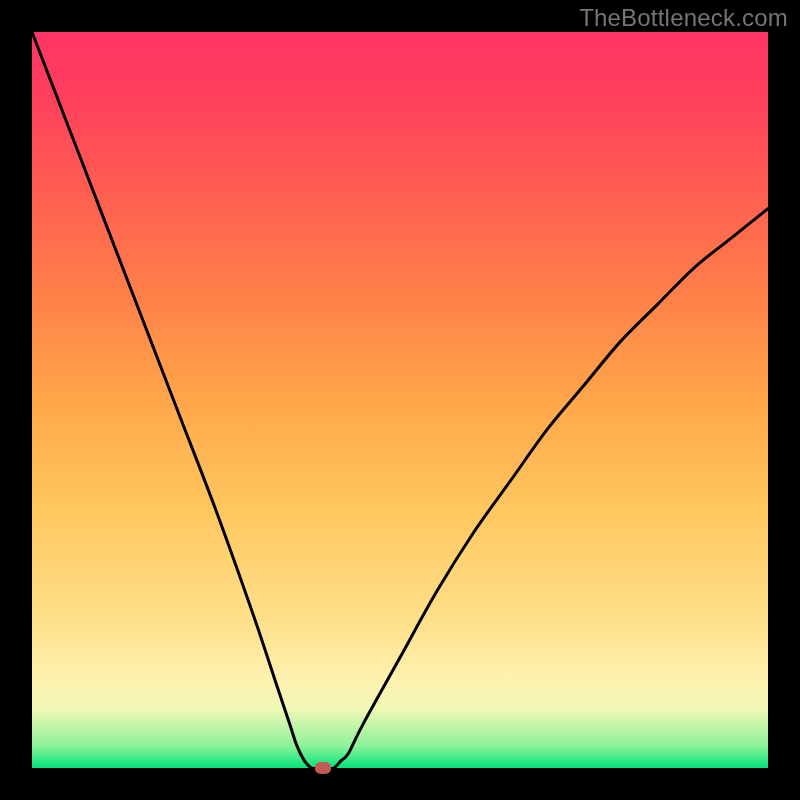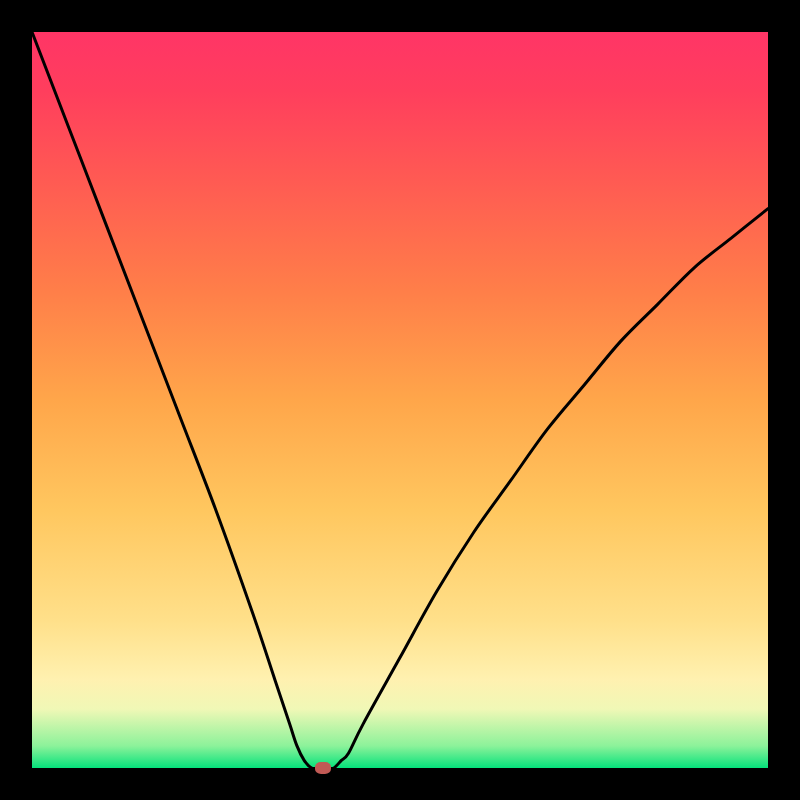--- a/index.html
+++ b/index.html
@@ -68,20 +68,21 @@
     border-radius: 6px / 5px;
     background: #c15a55;
     transform: translate(-50%, -50%);
   }
 </style>
 </head>
 <body>
 
 <div class="frame">
 
+  <div class="watermark">TheBottleneck.com</div>
 
   <div class="plot">
     <svg class="curve" viewBox="0 0 736 736" preserveAspectRatio="none">
       <path id="bottleneck-path" d="M 0 0 C 6.133333333333334 15.946666666666658, 24.53333333333334 63.78666666666662, 36.800000000000004 95.67999999999995 C 49.06666666666667 127.57333333333328, 61.33333333333334 159.46666666666667, 73.60000000000001 191.36 C 85.86666666666667 223.25333333333336, 98.13333333333333 255.14666666666668, 110.39999999999999 287.04 C 122.66666666666666 318.93333333333334, 134.93333333333334 350.8266666666667, 147.20000000000002 382.72 C 159.4666666666667 414.61333333333334, 171.73333333333335 445.28000000000003, 184 478.40000000000003 C 196.26666666666665 511.52000000000004, 210.98666666666665 553.2266666666667, 220.79999999999998 581.44 C 230.61333333333332 609.6533333333334, 236.7466666666667 629.2800000000001, 242.88000000000002 647.6800000000001 C 249.01333333333335 666.08, 253.91999999999996 680.8000000000001, 257.59999999999997 691.84 C 261.28 702.88, 262.50666666666666 707.7866666666666, 264.96 713.92 C 267.4133333333333 720.0533333333333, 269.8666666666667 724.96, 272.32 728.64 C 274.7733333333333 732.3199999999999, 277.2266666666667 734.7733333333333, 279.68 736 C 282.1333333333333 737.2266666666667, 284.5866666666667 736, 287.04 736 C 289.49333333333334 736, 291.9466666666667 736, 294.40000000000003 736 C 296.85333333333335 736, 299.3066666666667 737.2266666666667, 301.76 736 C 304.2133333333333 734.7733333333333, 306.6666666666667 731.0933333333334, 309.12 728.64 C 311.5733333333333 726.1866666666666, 312.8 727.4133333333333, 316.48 721.28 C 320.16 715.1466666666666, 322.61333333333334 707.7866666666666, 331.2 691.84 C 339.78666666666663 675.8933333333334, 355.73333333333335 647.6800000000001, 368 625.6 C 380.26666666666665 603.52, 392.53333333333336 580.2133333333334, 404.8 559.36 C 417.06666666666666 538.5066666666667, 429.3333333333333 518.88, 441.59999999999997 500.48 C 453.8666666666666 482.08000000000004, 466.1333333333334 466.1333333333333, 478.40000000000003 448.96 C 490.6666666666667 431.78666666666663, 502.9333333333333 413.38666666666666, 515.1999999999999 397.44 C 527.4666666666666 381.49333333333334, 539.7333333333333 368, 552 353.28 C 564.2666666666667 338.55999999999995, 576.5333333333334 322.61333333333334, 588.8000000000001 309.12 C 601.0666666666667 295.62666666666667, 613.3333333333334 284.58666666666664, 625.6 272.32 C 637.8666666666667 260.05333333333334, 650.1333333333333 246.55999999999997, 662.4 235.51999999999998 C 674.6666666666666 224.48, 686.9333333333333 215.89333333333337, 699.1999999999999 206.08000000000004 C 711.4666666666666 196.2666666666667, 729.8666666666667 181.54666666666665, 736 176.64"></path>
     </svg>
     <div id="marker" class="marker" style="left: 290.72px; top: 736px; background: rgb(193, 90, 85);"></div>
   </div>
 
 </div>
 

